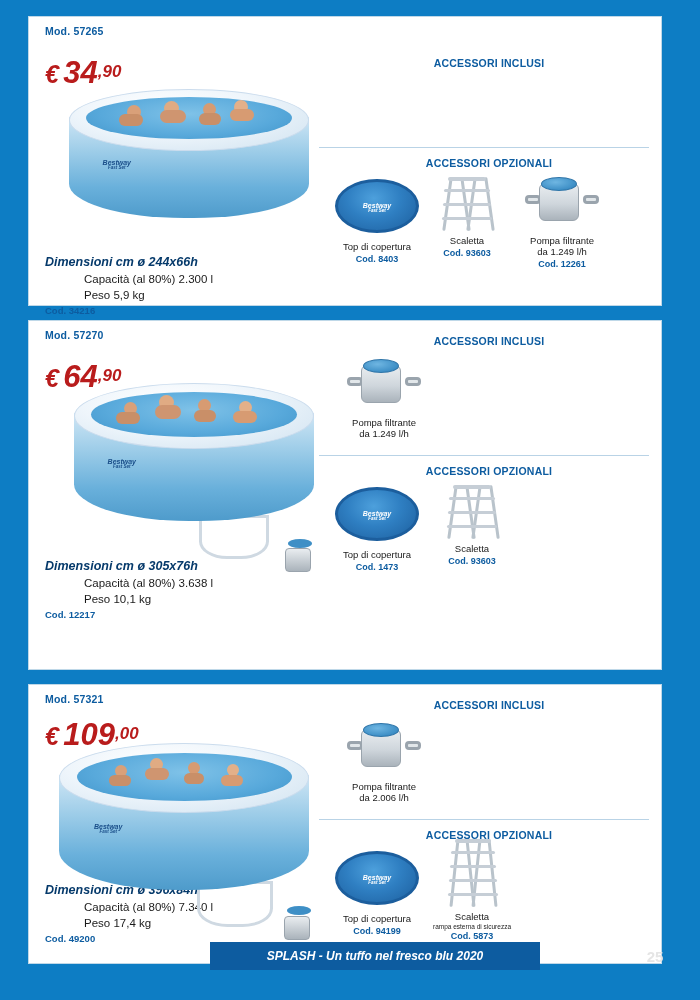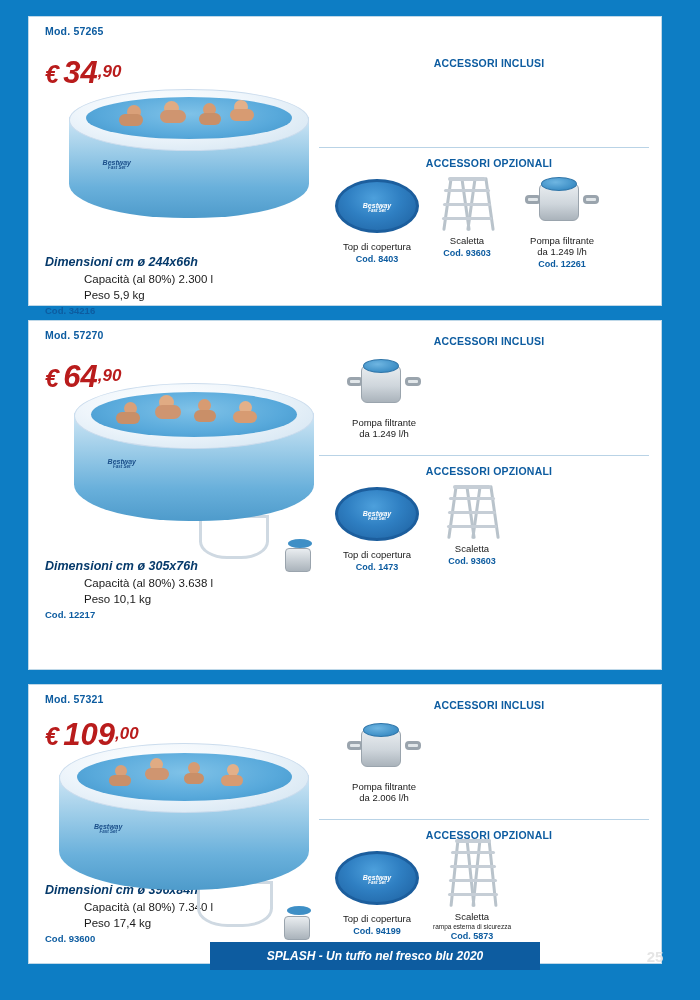--- a/index.html
+++ b/index.html
@@ -418,21 +418,21 @@
         </div>
         <div style="position:absolute;left:55%;top:86%;width:76px;height:46px;border:3px solid #cfd9e2;border-radius:0 0 40% 40%;z-index:1;"></div>
         <div style="position:absolute;left:90%;top:108%;width:26px;height:24px;background:linear-gradient(180deg,#e9edf0,#aab3bb);border:1px solid #9aa4ad;border-radius:4px;z-index:2;"></div>
         <div style="position:absolute;left:91%;top:102%;width:24px;height:9px;border-radius:50%;background:#3e8fc6;z-index:3;"></div>
       </div>
     </div>
 
     <div class="dims" style="top:198px;">Dimensioni cm ø 396x84h</div>
     <div class="specline" style="top:216px;">Capacità (al 80%) 7.340 l</div>
     <div class="specline" style="top:232px;">Peso 17,4 kg</div>
-    <div class="codline" style="top:248px;">Cod. 93600</div>
+    <div class="codline" style="top:248px;">Cod. 49200</div>
 
     <div class="sect-title" style="left:300px; top:14px; width:320px;">ACCESSORI INCLUSI</div>
 
     <div class="acc" style="left:300px; top:34px; width:110px;">
       <div class="acc-art">
         <div class="pump">
           <div class="hose-l"></div>
             <div class="hose-r"></div>
           <div class="housing"></div>
           <div class="lid"></div>

